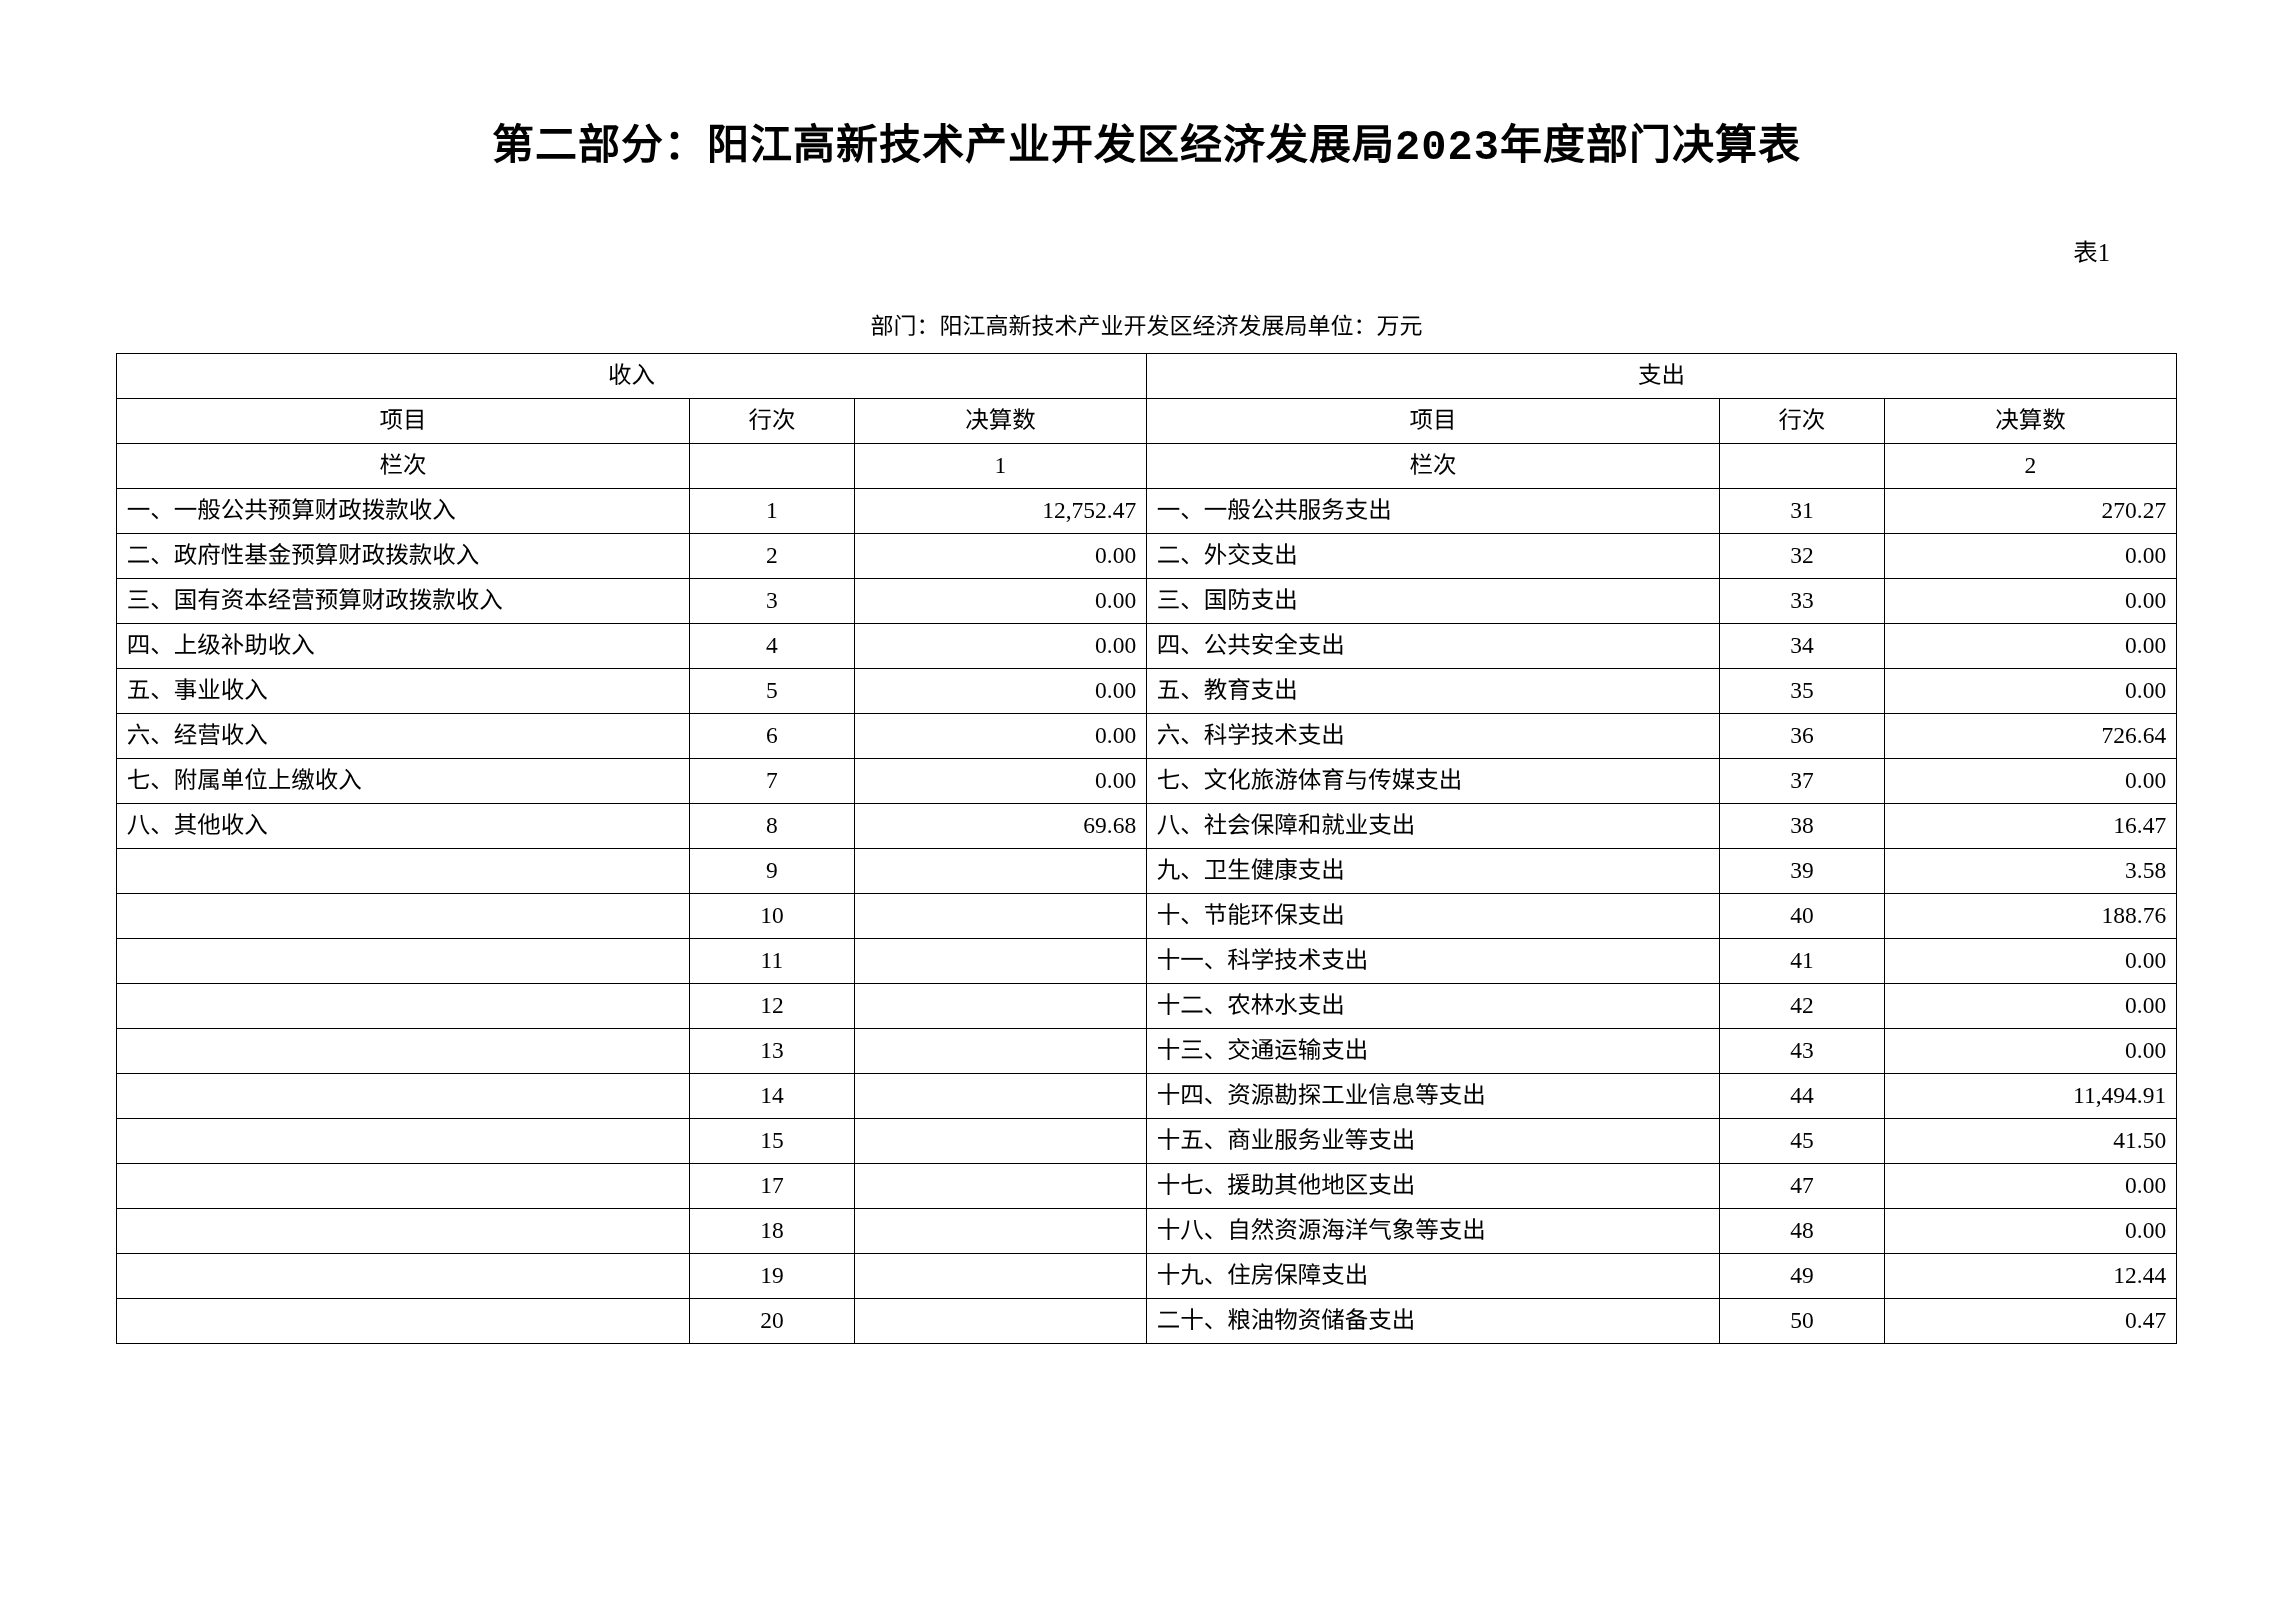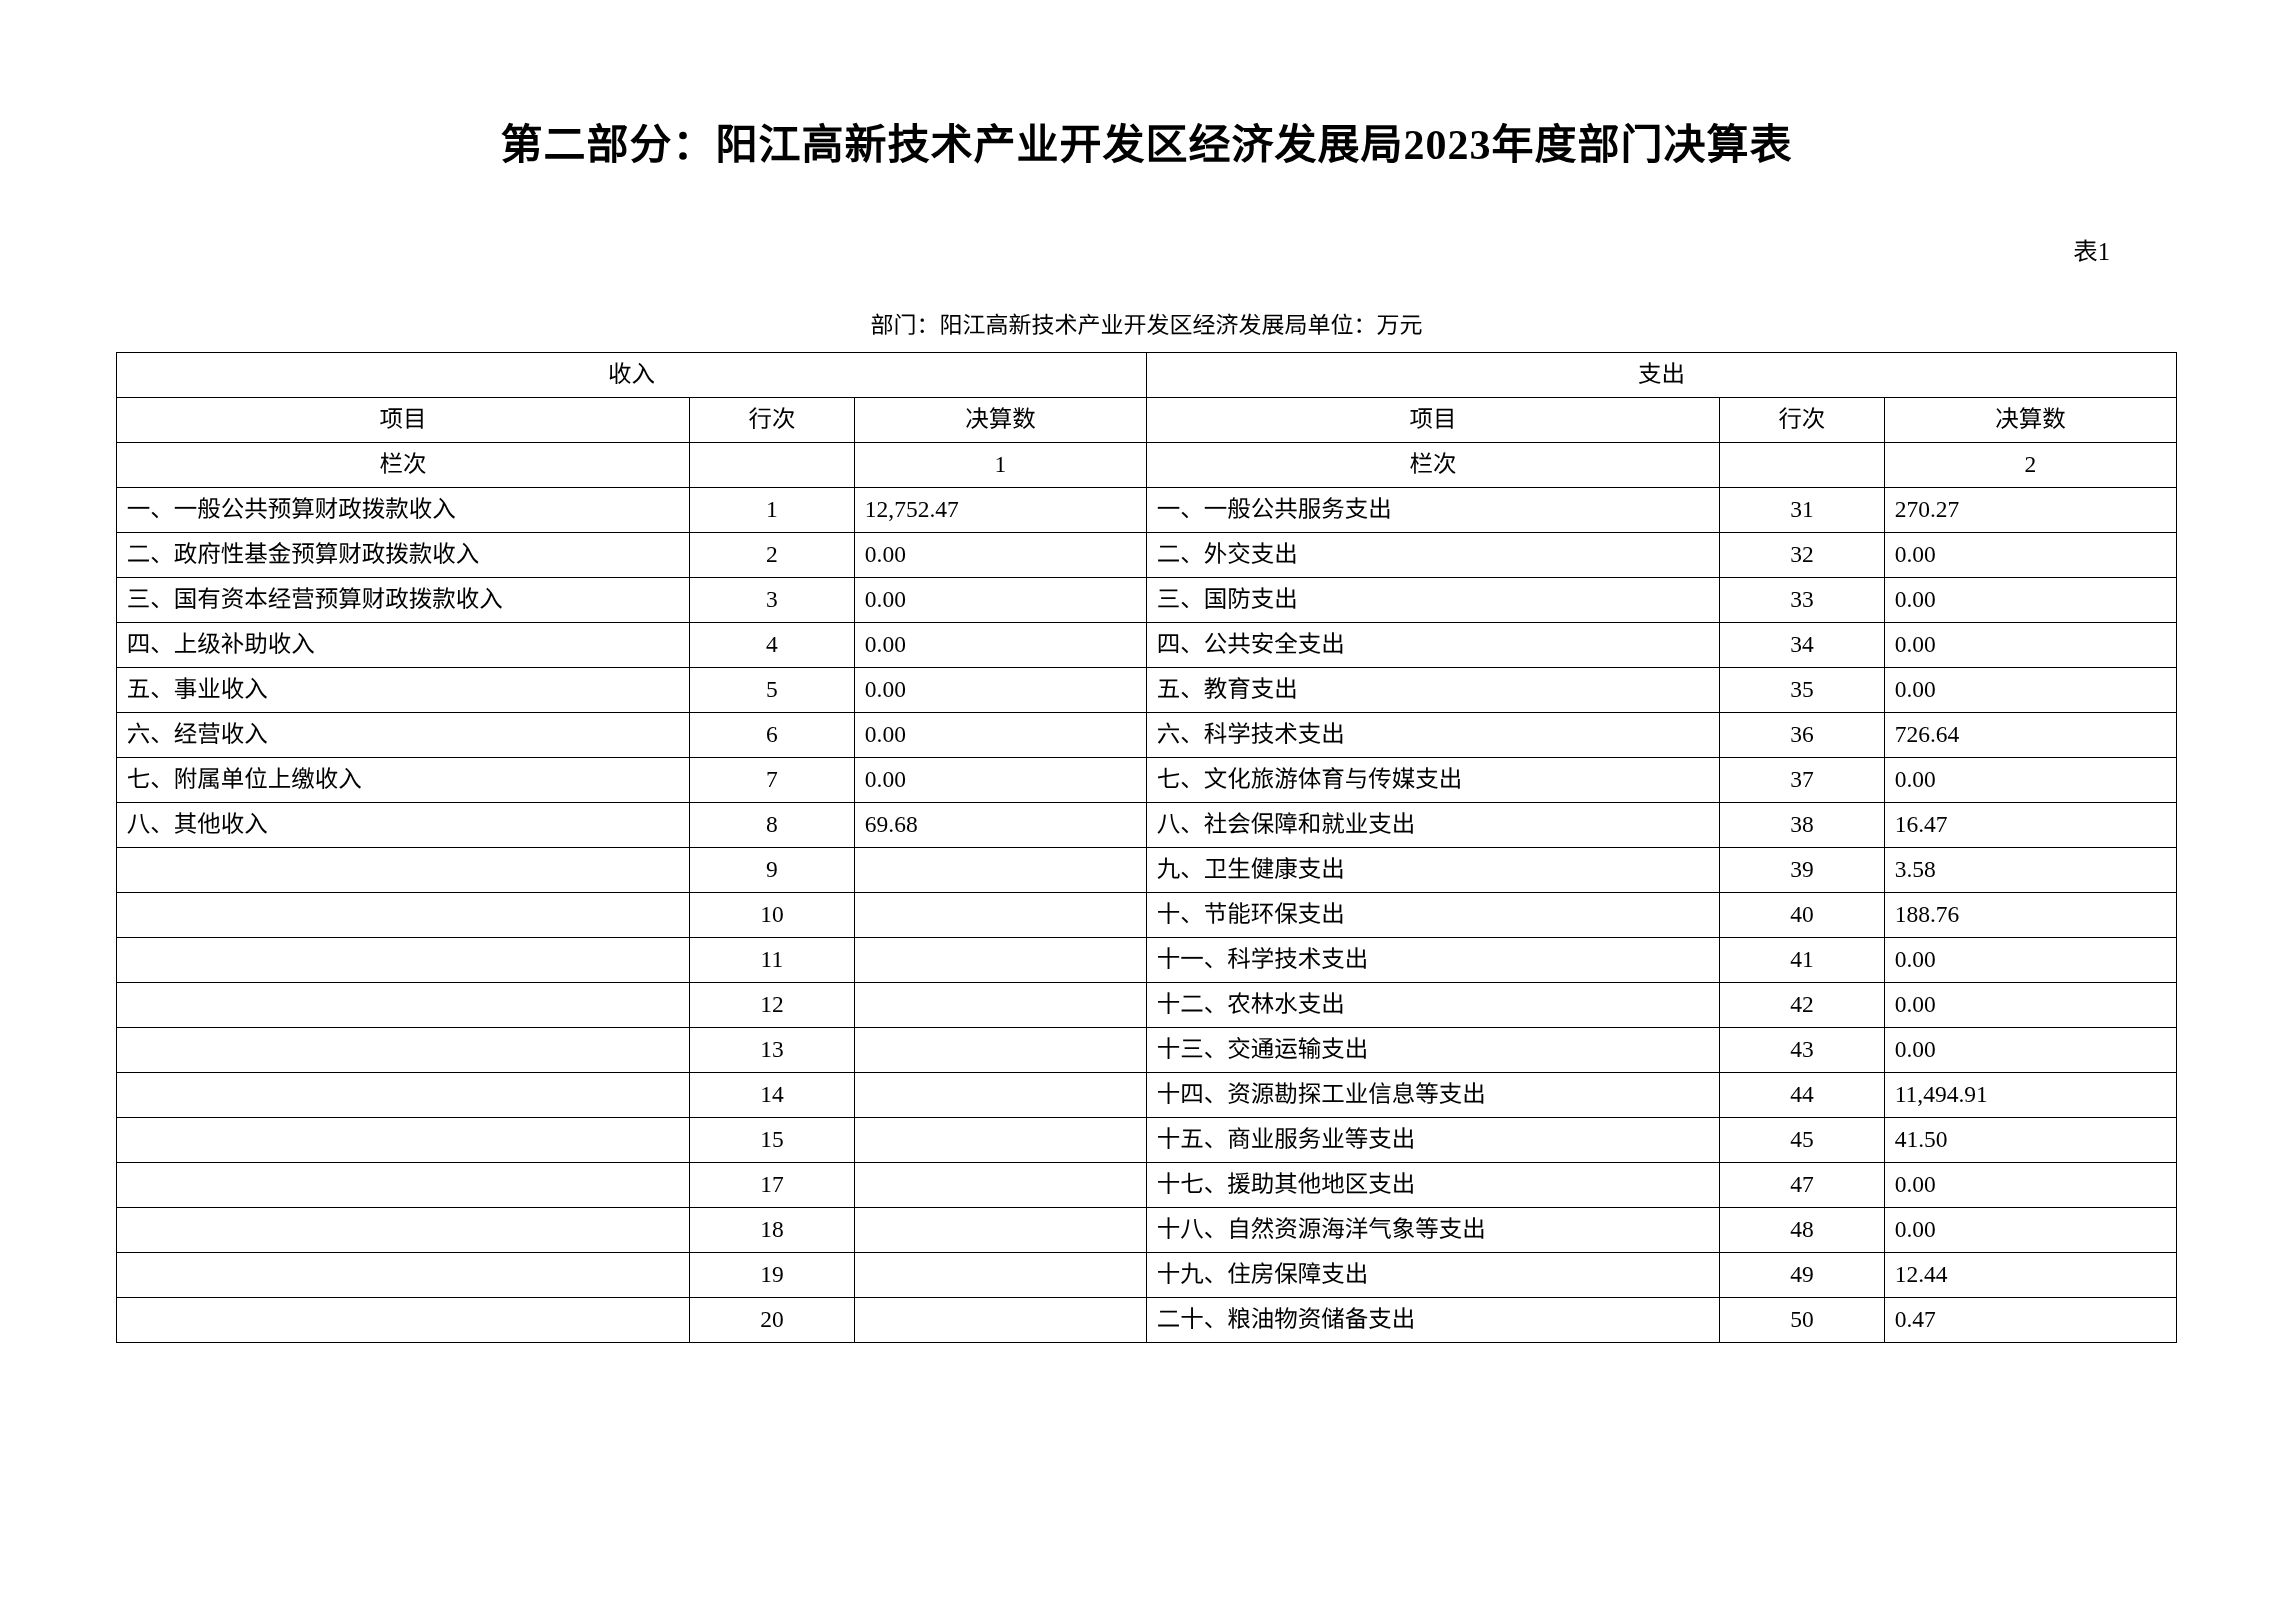--- a/index.html
+++ b/index.html
@@ -21,21 +21,21 @@
     height: 1621px;
     box-sizing: border-box;
     padding: 0 116px;
   }
   .doc-title {
     margin-top: 110px;
     text-align: center;
     font-size: 42px;
     font-weight: bold;
     letter-spacing: 1px;
-    font-family: Liberation Serif, serif;
+    font-family: Liberation Mono, monospace;
   }
   .table-index {
     margin-top: 61px;
     text-align: right;
     font-size: 24.5px;
     padding-right: 67px;
   }
   .table-title {
     margin-top: 36px;
     text-align: center;
@@ -64,21 +64,21 @@
   table.budget td, table.budget th {
     border: 1px solid #000000;
     height: 44px;
     padding: 0 9.8px;
     font-weight: normal;
     vertical-align: middle;
     line-height: 1.1;
   }
   .c-center { text-align: center; }
   .c-left { text-align: left; padding-left: 21.6px; }
-  .c-right { text-align: left; padding-right: 17.6px; }
+  .c-right { text-align: right; padding-right: 17.6px; }
   .grp-head { text-align: center; }
   .empty-cell { }
 
   
   col.col-item { width: 510px; }
   col.col-line { width: 147px; }
   col.col-amt  { width: 260px; }
 </style>
 </head>
 <body>

